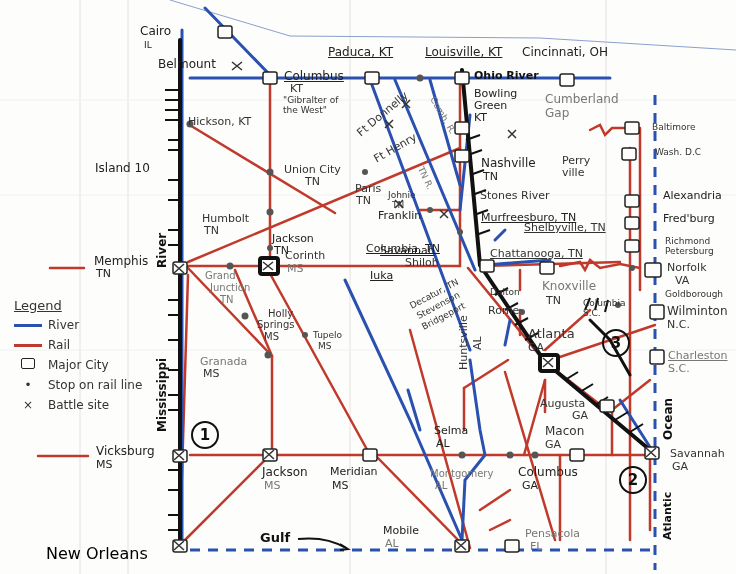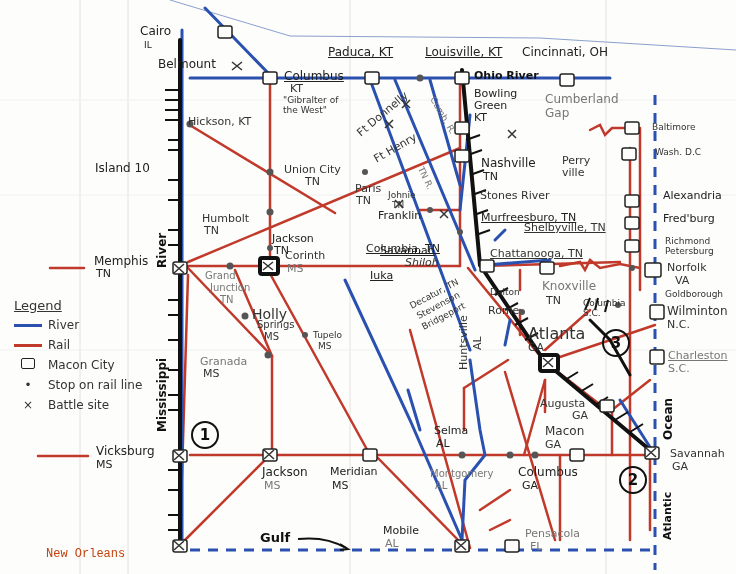--- a/index.html
+++ b/index.html
@@ -236,64 +236,64 @@
 <div class="lbl" style="left:305px;top:176px;">TN</div>
 <div class="lbl" style="left:202px;top:213px;">Humbolt</div>
 <div class="lbl" style="left:204px;top:225px;">TN</div>
 <div class="lbl dark" style="left:272px;top:233px;">Jackson</div>
 <div class="lbl dark" style="left:274px;top:245px;">TN</div>
 <div class="lbl dark" style="left:94px;top:255px;font-size:12px;">Memphis</div>
 <div class="lbl dark" style="left:96px;top:268px;">TN</div>
 <div class="lbl faint" style="left:205px;top:270px;font-size:10px;">Grand</div>
 <div class="lbl faint" style="left:210px;top:282px;font-size:10px;">Junction</div>
 <div class="lbl faint" style="left:220px;top:294px;font-size:10px;">TN</div>
-<div class="lbl" style="left:252px;top:308px;font-size:14px;">Holly</div>
+<div class="lbl" style="left:268px;top:308px;font-size:10px;">Holly</div>
 <div class="lbl" style="left:257px;top:319px;font-size:10px;">Springs</div>
 <div class="lbl" style="left:264px;top:331px;font-size:10px;">MS</div>
 <div class="lbl" style="left:285px;top:250px;">Corinth</div>
 <div class="lbl faint" style="left:287px;top:263px;">MS</div>
 <div class="lbl small" style="left:313px;top:330px;">Tupelo</div>
 <div class="lbl small" style="left:318px;top:341px;">MS</div>
 <div class="lbl faint" style="left:200px;top:356px;">Granada</div>
 <div class="lbl" style="left:203px;top:368px;">MS</div>
 <div class="lbl dark" style="left:96px;top:445px;font-size:12px;">Vicksburg</div>
 <div class="lbl dark" style="left:96px;top:459px;">MS</div>
 <div class="lbl dark" style="left:262px;top:466px;font-size:12px;">Jackson</div>
 <div class="lbl faint" style="left:264px;top:480px;">MS</div>
 <div class="lbl dark" style="left:330px;top:466px;">Meridian</div>
 <div class="lbl dark" style="left:332px;top:480px;">MS</div>
-<div class="lbl" style="left:46px;top:548px;font-size:12px;color:#c2410c;font-family:Liberation Mono, monospace;">New Orleans</div>
+<div class="lbl" style="left:46px;top:548px;font-size:16px;color:#000000;">New Orleans</div>
 <div class="lbl dark" style="left:383px;top:525px;">Mobile</div>
 <div class="lbl faint" style="left:385px;top:538px;">AL</div>
 <div class="lbl faint" style="left:525px;top:528px;">Pensacola</div>
 <div class="lbl faint" style="left:530px;top:541px;">FL</div>
 <div class="lbl faint" style="left:430px;top:468px;font-size:10px;">Montgomery</div>
 <div class="lbl faint" style="left:435px;top:480px;font-size:10px;">AL</div>
 <div class="lbl dark" style="left:434px;top:425px;">Selma</div>
 <div class="lbl dark" style="left:436px;top:438px;">AL</div>
 <div class="lbl dark" style="left:518px;top:466px;font-size:12px;">Columbus</div>
 <div class="lbl dark" style="left:522px;top:480px;">GA</div>
 <div class="lbl" style="left:545px;top:425px;font-size:12px;">Macon</div>
 <div class="lbl" style="left:545px;top:439px;">GA</div>
 <div class="lbl" style="left:540px;top:398px;">Augusta</div>
 <div class="lbl" style="left:572px;top:410px;">GA</div>
 <div class="lbl" style="left:670px;top:448px;">Savannah</div>
 <div class="lbl" style="left:672px;top:461px;">GA</div>
-<div class="lbl" style="left:528px;top:328px;font-size:16px;">Atlanta</div>
+<div class="lbl" style="left:528px;top:328px;font-size:13px;">Atlanta</div>
 <div class="lbl" style="left:528px;top:342px;">GA</div>
 <div class="lbl" style="left:488px;top:305px;">Rome</div>
 <div class="lbl small" style="left:490px;top:287px;">Dalton</div>
 <div class="lbl" style="left:458px;top:370px;transform:rotate(-90deg);transform-origin:left top;">Huntsville</div>
 <div class="lbl" style="left:472px;top:350px;transform:rotate(-90deg);transform-origin:left top;">AL</div>
 <div class="lbl small" style="left:408px;top:302px;transform:rotate(-28deg);transform-origin:left top;">Decatur, TN</div>
 <div class="lbl small" style="left:415px;top:312px;transform:rotate(-28deg);transform-origin:left top;">Stevenson</div>
 <div class="lbl small" style="left:420px;top:323px;transform:rotate(-28deg);transform-origin:left top;">Bridgeport</div>
 <div class="lbl dark" style="left:370px;top:270px;text-decoration:underline;">Iuka</div>
 <div class="lbl dark" style="left:380px;top:245px;text-decoration:underline;">Savannah</div>
-<div class="lbl" style="left:405px;top:257px;font-style:italic;">Shiloh</div>
+<div class="lbl" style="left:405px;top:257px;">Shiloh</div>
 <div class="lbl dark" style="left:366px;top:227px;text-decoration:underline;margin-top:16px;">Columbia, TN</div>
 <div class="lbl dark" style="left:378px;top:210px;">Franklin</div>
 <div class="lbl small" style="left:388px;top:190px;text-align:center;">Johnie</div>
 <div class="lbl small" style="left:392px;top:200px;">TN</div>
 <div class="lbl" style="left:355px;top:183px;">Paris</div>
 <div class="lbl" style="left:356px;top:195px;">TN</div>
 <div class="lbl" style="left:355px;top:130px;transform:rotate(-40deg);transform-origin:left top;">Ft Donnelly</div>
 <div class="lbl" style="left:372px;top:155px;transform:rotate(-30deg);transform-origin:left top;">Ft Henry</div>
 <div class="lbl faint small" style="left:425px;top:165px;transform:rotate(65deg);transform-origin:left top;">TN R.</div>
 <div class="lbl faint small" style="left:437px;top:95px;transform:rotate(60deg);transform-origin:left top;">Cumb. R.</div>
@@ -347,21 +347,21 @@
   <div class="row">
     <span class="sw" style="background:#2a50b0;"></span>
     <span>River</span>
   </div>
   <div class="row">
     <span class="sw" style="background:#c0392b;"></span>
     <span>Rail</span>
   </div>
   <div class="row">
     <span class="sym"><span class="box"></span></span>
-    <span>Macon City</span>
+    <span>Major City</span>
   </div>
   <div class="row">
     <span class="sym">•</span>
     <span style="font-size:12px;">Stop on rail line</span>
   </div>
   <div class="row">
     <span class="sym">×</span>
     <span>Battle site</span>
   </div>
 </div>

